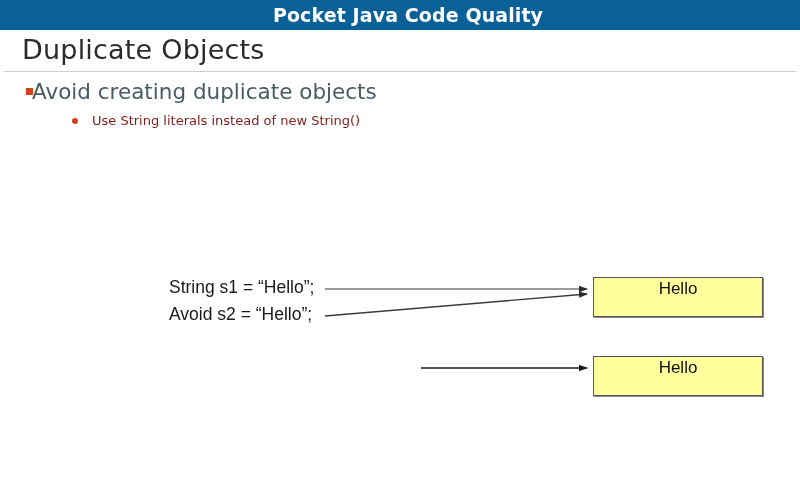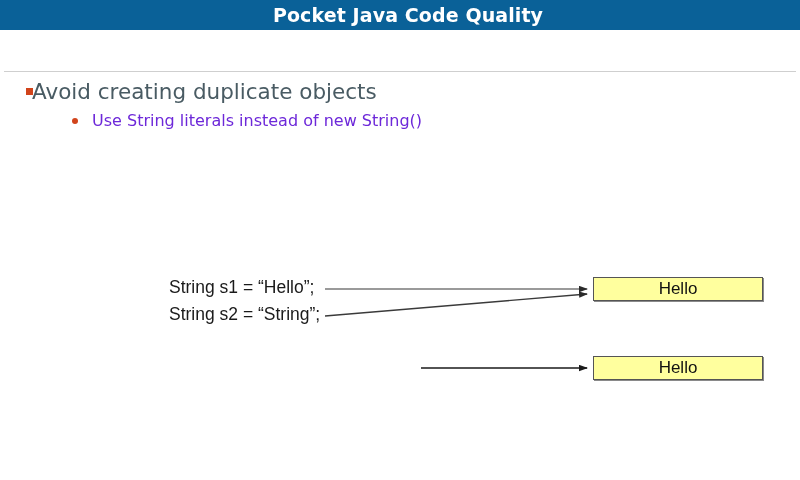--- a/index.html
+++ b/index.html
@@ -69,22 +69,22 @@
   }
   .bullet-l1 .mk {
     position: absolute; left: 26px; top: 10px;
     width: 7px; height: 7px;
     background: #d1441b;
   }
   .bullet-l2 {
     position: relative;
     padding-left: 92px;
     font-family: "DejaVu Sans", sans-serif;
-    font-size: 16px;
-    color: #6d28d9;
+    font-size: 13px;
+    color: #7f1d1d;
     line-height: 26px;
   }
   .bullet-l2 .mk {
     position: absolute; left: 72px; top: 10px;
     width: 6px; height: 6px;
     border-radius: 50%;
     background: #d1441b;
   }
   .bullet-gap { height: 4px; }
 
@@ -99,21 +99,21 @@
     font-size: 17.5px;
     color: #1a1a1a;
     white-space: nowrap;
   }
   #code-s1 { left: 145px; top: 21px; }
   #code-s2 { left: 145px; top: 48px; }
   #code-s3 { left: 145px; top: 100px; }
 
   .obj-box {
     position: absolute;
-    width: 170px; height: 24px;
+    width: 170px; height: 40px;
     background: #ffff9e;
     border: 1px solid #555555;
     box-shadow: 1px 1px 0 #8a8a8a;
     font-family: "Liberation Sans", sans-serif;
     font-size: 17px;
     color: #111111;
     text-align: center;
     line-height: 22px;
   }
   #box-1 { left: 569px; top: 21px; }
@@ -132,20 +132,21 @@
 <body>
 
 <div id="app">
 
   <div class="titlebar">
     <div class="titlebar-text">Pocket Java Code Quality</div>
   </div>
 
   <div class="slide">
 
+    <div class="slide-title">Duplicate Objects</div>
     <div class="title-rule"></div>
 
     <div class="bullets">
 
       <div class="bullet-l1">
         <span class="mk"></span>
         <span>Avoid creating duplicate objects</span>
       </div>
 
       <div class="bullet-l2">
@@ -154,21 +155,21 @@
       </div>
 
       <div class="bullet-gap"></div>
 
 
     </div>
 
     <div class="diagram">
 
       <div class="code-line" id="code-s1">String s1 = “Hello”;</div>
-      <div class="code-line" id="code-s2">String s2 = “String”;</div>
+      <div class="code-line" id="code-s2">Avoid s2 = “Hello”;</div>
 
       <svg class="arrows" viewBox="0 0 800 150" width="800" height="150">
         <defs>
           <marker id="ah-gray" markerWidth="9" markerHeight="9" refX="8" refY="3.2" orient="auto" markerUnits="userSpaceOnUse">
             <path d="M0,0 L9,3.2 L0,6.4 z" fill="#2a2a2a"></path>
           </marker>
           <marker id="ah-dark" markerWidth="9" markerHeight="9" refX="8" refY="3.2" orient="auto" markerUnits="userSpaceOnUse">
             <path d="M0,0 L9,3.2 L0,6.4 z" fill="#1a1a1a"></path>
           </marker>
         </defs>

